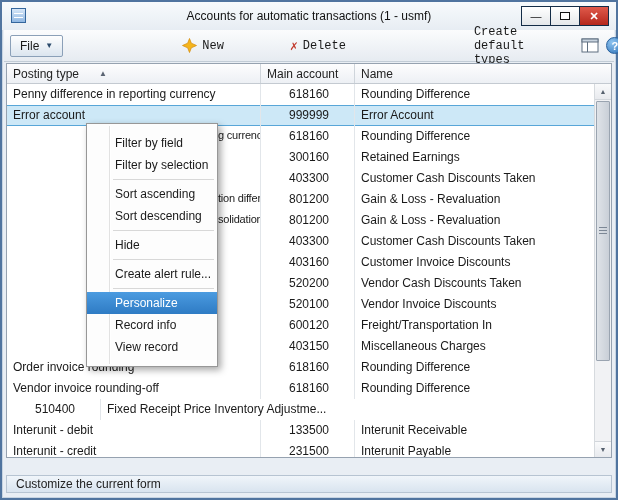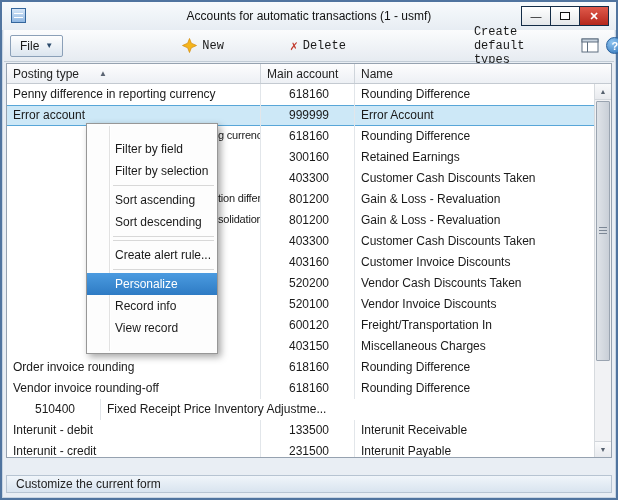--- a/index.html
+++ b/index.html
@@ -47,21 +47,21 @@
   .sb-btn { position:absolute; left:0; right:0; height:16px; display:flex; align-items:center; justify-content:center; font-size:7px; color:#55606d; background:linear-gradient(#f9fafb,#e8eaee); }
   .sb-up { top:0; border-bottom:1px solid #d2d6db; }
   .sb-down { bottom:0; border-top:1px solid #d2d6db; }
   .sb-thumb { position:absolute; left:1px; right:1px; top:17px; height:260px; background:linear-gradient(90deg,#dfe3e8,#c9cfd7); border:1px solid #9aa4b0; border-radius:1px; display:flex; align-items:center; justify-content:center; }
   .grip { width:8px; height:8px; background:repeating-linear-gradient(#7c8795 0 1px, transparent 1px 3px); }
 
   
   .statusbar { position:absolute; left:4px; right:4px; bottom:5px; height:18px; background:linear-gradient(#f0f5fa,#d9e4ef); border:1px solid #b7c4d2; display:flex; align-items:center; padding-left:9px; color:#222; }
 
   
-  .menu { position:absolute; left:84px; top:121px; width:132px; background:#fdfdfd; border:1px solid #979797; box-shadow:3px 3px 7px rgba(0,0,0,.35); padding:14px 0; z-index:50; }
+  .menu { position:absolute; left:84px; top:121px; width:132px; background:#fdfdfd; border:1px solid #979797; box-shadow:3px 3px 7px rgba(0,0,0,.35); padding:8px 0; z-index:50; }
   .menu-gutter { position:absolute; left:22px; top:2px; bottom:2px; width:1px; background:#e2e2e2; box-shadow:1px 0 0 #fff; }
   .menu-item { height:22px; line-height:22px; padding-left:28px; white-space:nowrap; overflow:hidden; cursor:default; position:relative; }
   .menu-item.hl { background:linear-gradient(#4b9be0,#2e7bc4); color:#fff; }
   .menu-sep { border-top:1px solid #d8d8d8; margin:3px 3px 3px 26px; }
 </style>
 </head>
 <body>
 
 <div class="window">
 
@@ -259,20 +259,21 @@
   </div>
 
   <div class="menu">
     <div class="menu-gutter"></div>
     <div class="menu-item">Filter by field</div>
     <div class="menu-item">Filter by selection</div>
     <div class="menu-sep"></div>
     <div class="menu-item">Sort ascending</div>
     <div class="menu-item">Sort descending</div>
     <div class="menu-sep"></div>
+    <div class="menu-item">Hide</div>
     <div class="menu-sep"></div>
     <div class="menu-item">Create alert rule...</div>
     <div class="menu-sep"></div>
     <div class="menu-item hl">Personalize</div>
     <div class="menu-item">Record info</div>
     <div class="menu-item">View record</div>
   </div>
 
 </div>
 

